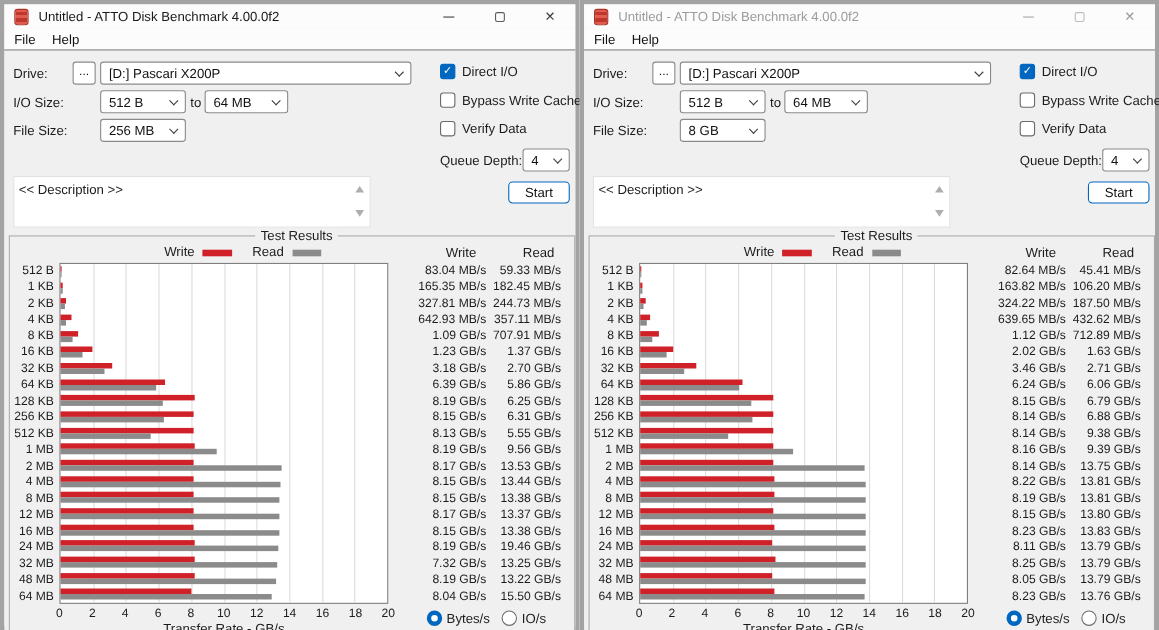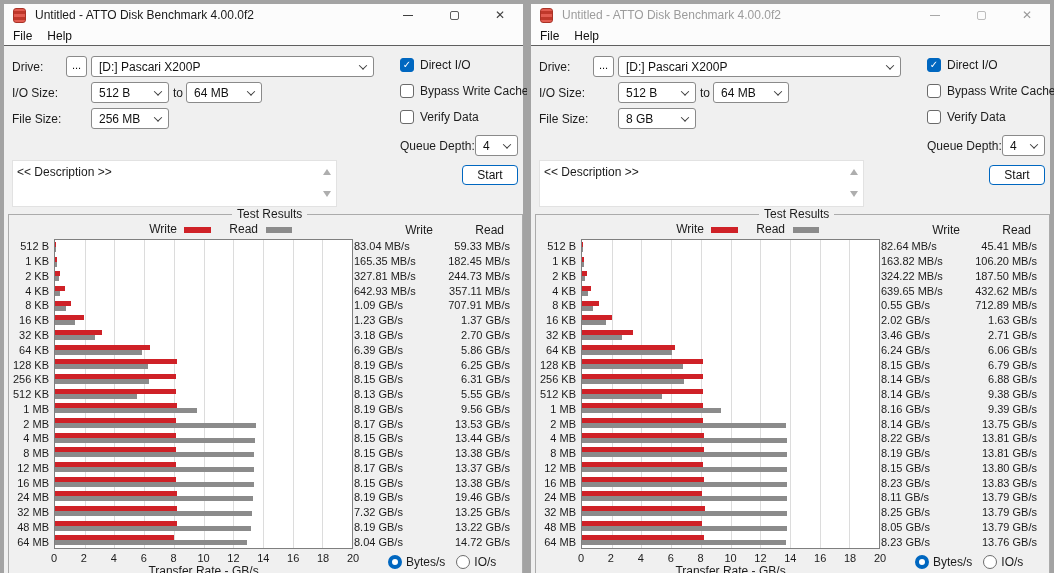--- a/index.html
+++ b/index.html
@@ -89,21 +89,21 @@
   .yl { flex:1 1 0; display:flex; align-items:center; justify-content:flex-end;
         font-size:11px; color:#1c1c1c; white-space:nowrap; }
 
   .val-head { position:absolute; left:350px; top:177px; width:156px; display:flex;
               font-size:12px; color:#1c1c1c; }
   .val-head .vw { width:88px; text-align:right; padding-right:9px; }
   .val-head .vr { width:68px; text-align:right; padding-right:6px; }
   .val-rows { position:absolute; left:350px; top:193px; width:156px; height:310px;
               display:flex; flex-direction:column; }
   .vrow { flex:1 1 0; display:flex; align-items:center; font-size:11px; color:#1c1c1c; }
-  .vrow .vw { width:88px; text-align:left; white-space:nowrap; }
+  .vrow .vw { width:88px; text-align:right; white-space:nowrap; }
   .vrow .vr { width:68px; text-align:right; white-space:nowrap; }
 
   .xticks { position:absolute; left:50px; top:506px; width:299px; height:12px; }
   .xt { position:absolute; top:0; transform:translateX(-50%); font-size:11px; color:#1c1c1c; }
   .xlabel { position:absolute; left:50px; top:518px; width:299px; text-align:center;
             font-size:12px; color:#1c1c1c; }
 
   .radios { position:absolute; left:384px; top:509px; display:flex; align-items:center;
             gap:11px; font-size:12px; color:#1c1c1c; }
   .radiog { display:flex; align-items:center; gap:4px; white-space:nowrap; }
@@ -396,21 +396,21 @@
           <div class="vrow">
             <span class="vw">7.32 GB/s</span>
             <span class="vr">13.25 GB/s</span>
           </div>
           <div class="vrow">
             <span class="vw">8.19 GB/s</span>
             <span class="vr">13.22 GB/s</span>
           </div>
           <div class="vrow">
             <span class="vw">8.04 GB/s</span>
-            <span class="vr">14.72 GB/s</span>
+            <span class="vr">15.50 GB/s</span>
           </div>
         </div>
 
       <div class="xticks">
           <span class="xt" style="left:0%">0</span>
           <span class="xt" style="left:10%">2</span>
           <span class="xt" style="left:20%">4</span>
           <span class="xt" style="left:30%">6</span>
           <span class="xt" style="left:40%">8</span>
           <span class="xt" style="left:50%">10</span>
@@ -651,21 +651,21 @@
           </div>
           <div class="vrow">
             <span class="vw">324.22 MB/s</span>
             <span class="vr">187.50 MB/s</span>
           </div>
           <div class="vrow">
             <span class="vw">639.65 MB/s</span>
             <span class="vr">432.62 MB/s</span>
           </div>
           <div class="vrow">
-            <span class="vw">0.55 GB/s</span>
+            <span class="vw">1.12 GB/s</span>
             <span class="vr">712.89 MB/s</span>
           </div>
           <div class="vrow">
             <span class="vw">2.02 GB/s</span>
             <span class="vr">1.63 GB/s</span>
           </div>
           <div class="vrow">
             <span class="vw">3.46 GB/s</span>
             <span class="vr">2.71 GB/s</span>
           </div>

